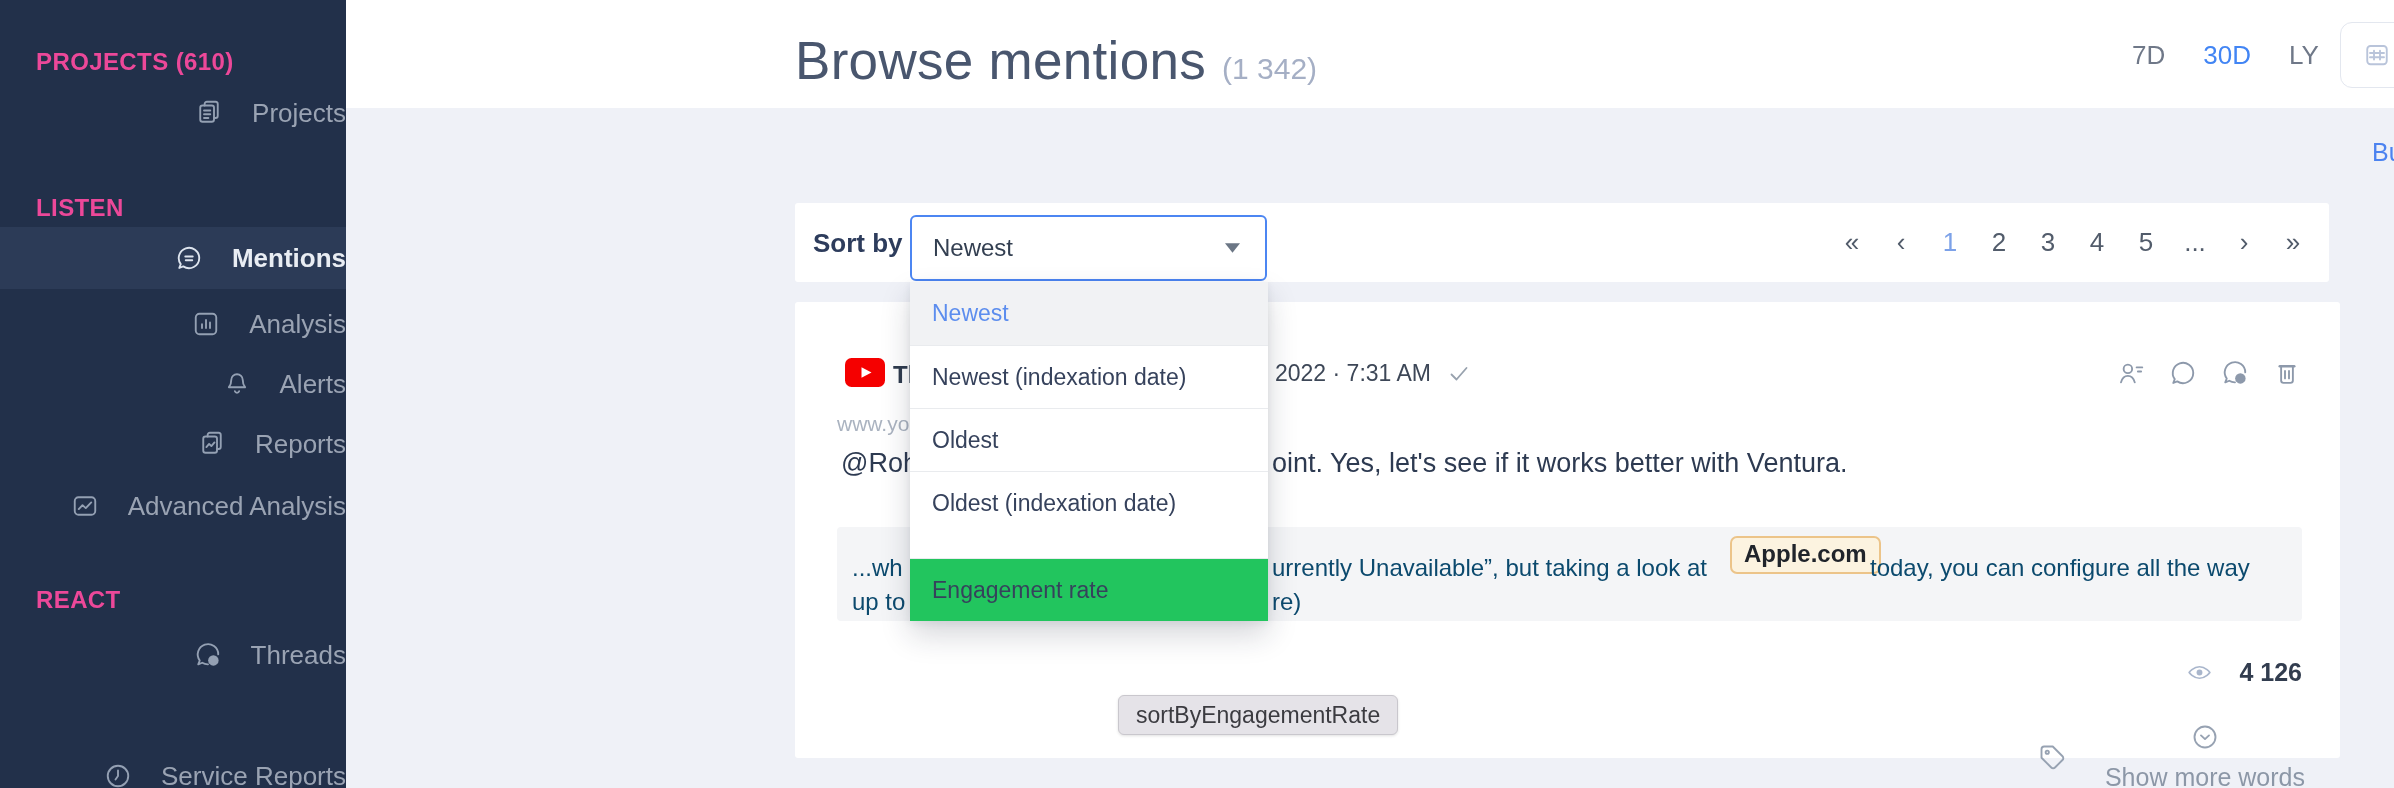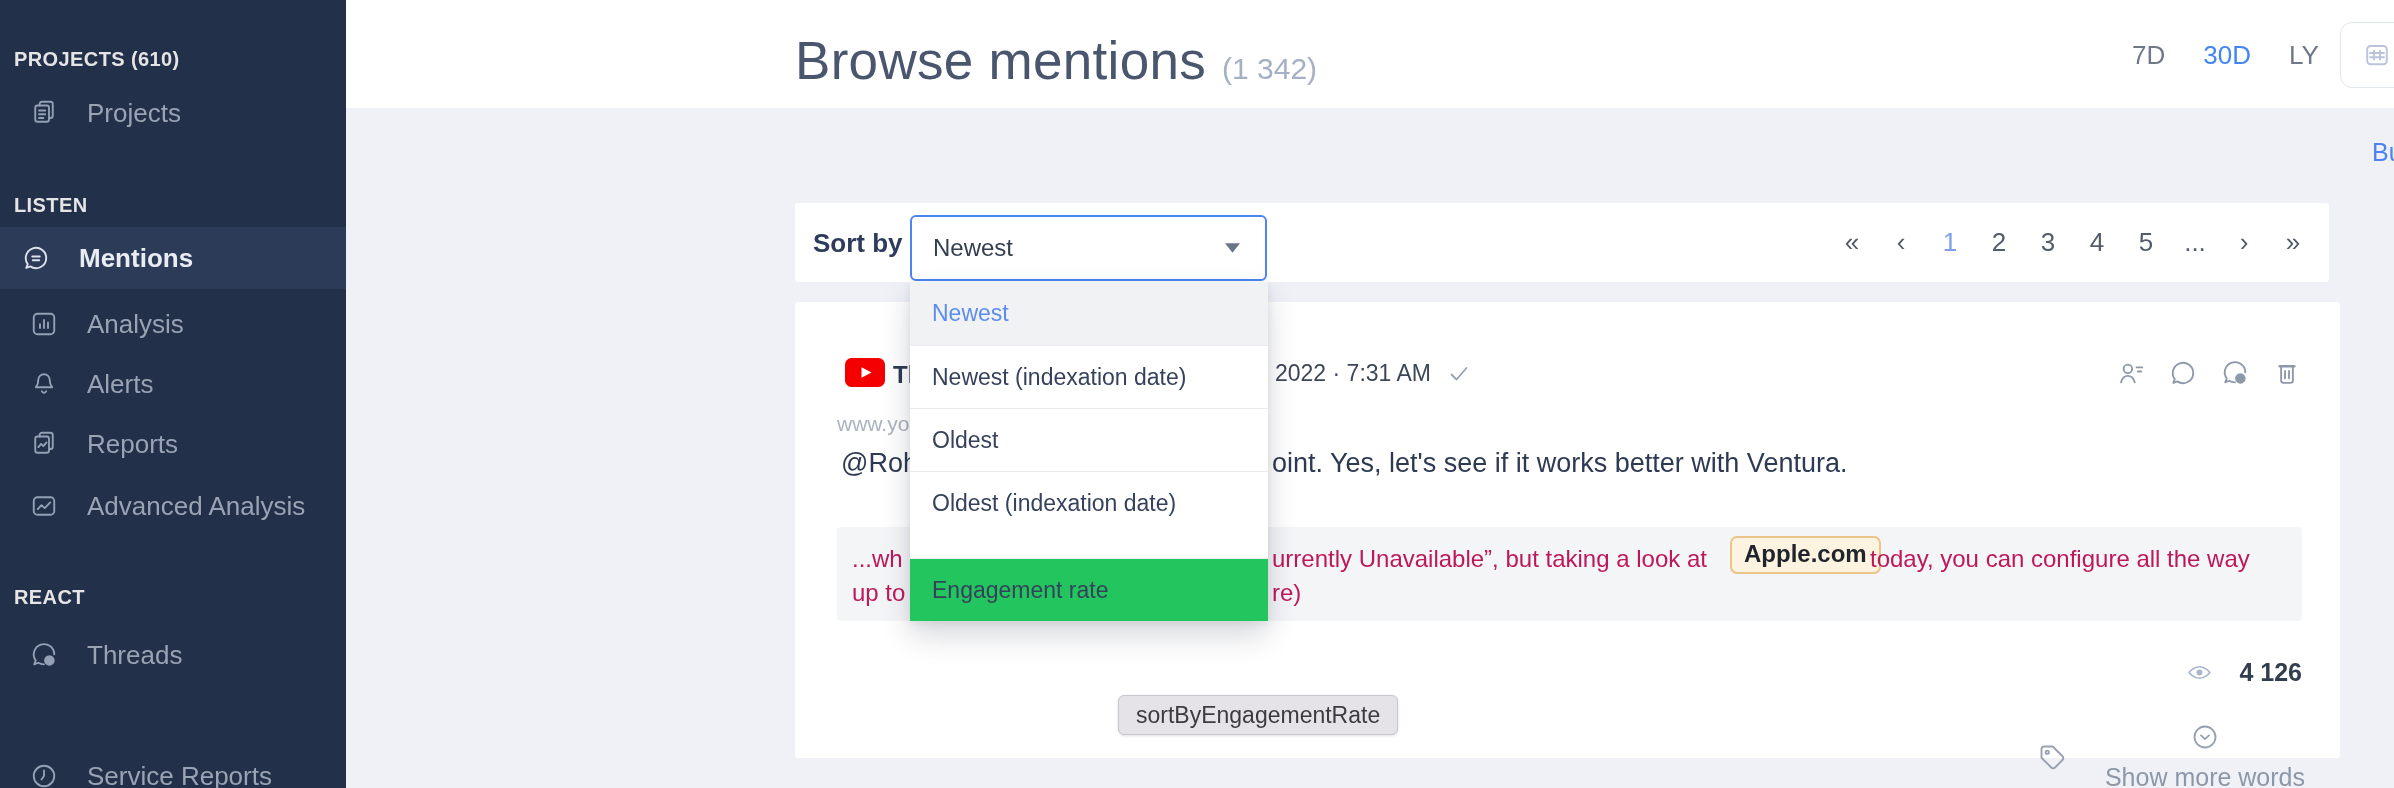--- a/index.html
+++ b/index.html
@@ -2,22 +2,22 @@
 <html><head>
 <meta charset="utf-8">
 <style>
   * { box-sizing: border-box; margin: 0; padding: 0; }
   html,body { background:#dfe2ea; }
   body { font-family: "Liberation Sans", sans-serif; }
   .app { position: relative; width: 2394px; height: 788px; background:#eff1f7; overflow: hidden; }
 
   
   .sidebar { position:absolute; left:0; top:0; width:346px; height:788px; background:#22304a; z-index:5; }
-  .side-section { position:absolute; left:14px; font-size:20px; font-weight:700; color:#e5e5e5; letter-spacing:.4px; }
-  .side-item { position:absolute; left:0; width:346px; height:58px; display:flex; align-items:center; padding-left:29px; gap:28px; color:#9aa3b3; font-size:26px; cursor:pointer; }
+  .side-section { position:absolute; left:36px; font-size:24px; font-weight:700; color:#ec4899; letter-spacing:.4px; }
+  .side-item { position:absolute; left:0; width:346px; height:58px; display:flex; align-items:center; padding-left:29px; gap:28px; color:#9aa3b3; font-size:26px; cursor:pointer;justify-content:flex-end; }
   .side-item svg { width:30px; height:30px; flex:none; color:#94a0b3; }
   .side-item.active { background:#2c3b57; color:#e9edf3; font-weight:600; height:62px;padding-left:21px; }
   .side-item.active svg { color:#dde4ee; }
 
   
   .header { position:absolute; left:346px; top:0; width:2048px; height:108px; background:#ffffff; }
   .title-row { position:absolute; left:449px; top:30px; display:flex; align-items:baseline; gap:16px; }
   .page-title { font-size:53px; font-weight:300; color:#49566e; letter-spacing:.3px; }
   .page-count { font-size:30px; font-weight:300; color:#a5afc5; }
   .ranges { position:absolute; left:1786px; top:40px; display:flex; gap:38px; align-items:center; }
@@ -49,21 +49,21 @@
   .yt-badge { position:absolute; left:50px; top:56px; width:40px; height:29px; }
   .mention-title { position:absolute; left:98px; top:59px; font-size:24px; font-weight:600; color:#2f3b4e; white-space:nowrap; }
   .mention-date { position:absolute; left:480px; top:58px; display:flex; align-items:center; gap:16px; }
   .mention-date .d { font-size:23px; color:#3d4757; white-space:nowrap; }
   .mention-date svg { width:24px; height:24px; color:#98a2ae; }
   .card-actions { position:absolute; right:38px; top:56px; display:flex; align-items:center; gap:22px; }
   .card-actions svg { width:30px; height:30px; color:#8d99ab; cursor:pointer; }
   .mention-url { position:absolute; left:42px; top:110px; font-size:21px; color:#aab3c0; cursor:pointer; }
   .mention-body { position:absolute; top:146px; font-size:27px; color:#2d3a51; white-space:nowrap; }
   .quote { position:absolute; left:42px; top:225px; width:1465px; height:94px; background:#f4f5f7; border-radius:4px; }
-  .q-seg { position:absolute; font-size:24px; color:#be185d; white-space:nowrap; line-height:32px; }
+  .q-seg { position:absolute; font-size:24px; color:#0c4a6e; white-space:nowrap; line-height:32px;margin-top:9px; }
   .q-chip { position:absolute; left:893px; top:9px; padding:2px 12px 4px; background:#fcf3e0; border:2px solid #ecc489; border-radius:7px; font-size:24px; font-weight:700; color:#20242b; white-space:nowrap; }
   .views { position:absolute; right:38px; top:356px; display:flex; align-items:center; gap:26px; }
   .views svg { width:27px; height:27px; color:#a9b6cc; }
   .views .v { font-size:25px; font-weight:600; color:#323d4f; }
   .card-footer { position:absolute; right:35px; top:420px; display:flex; align-items:center; }
   .card-footer svg { width:30px; height:30px; color:#97a2b2; cursor:pointer; }
   .show-more { display:flex; align-items:center; gap:11px; margin-left:38px; cursor:pointer;flex-direction:column; }
   .show-more .t { font-size:25px; color:#8c97a7; }
 
   

